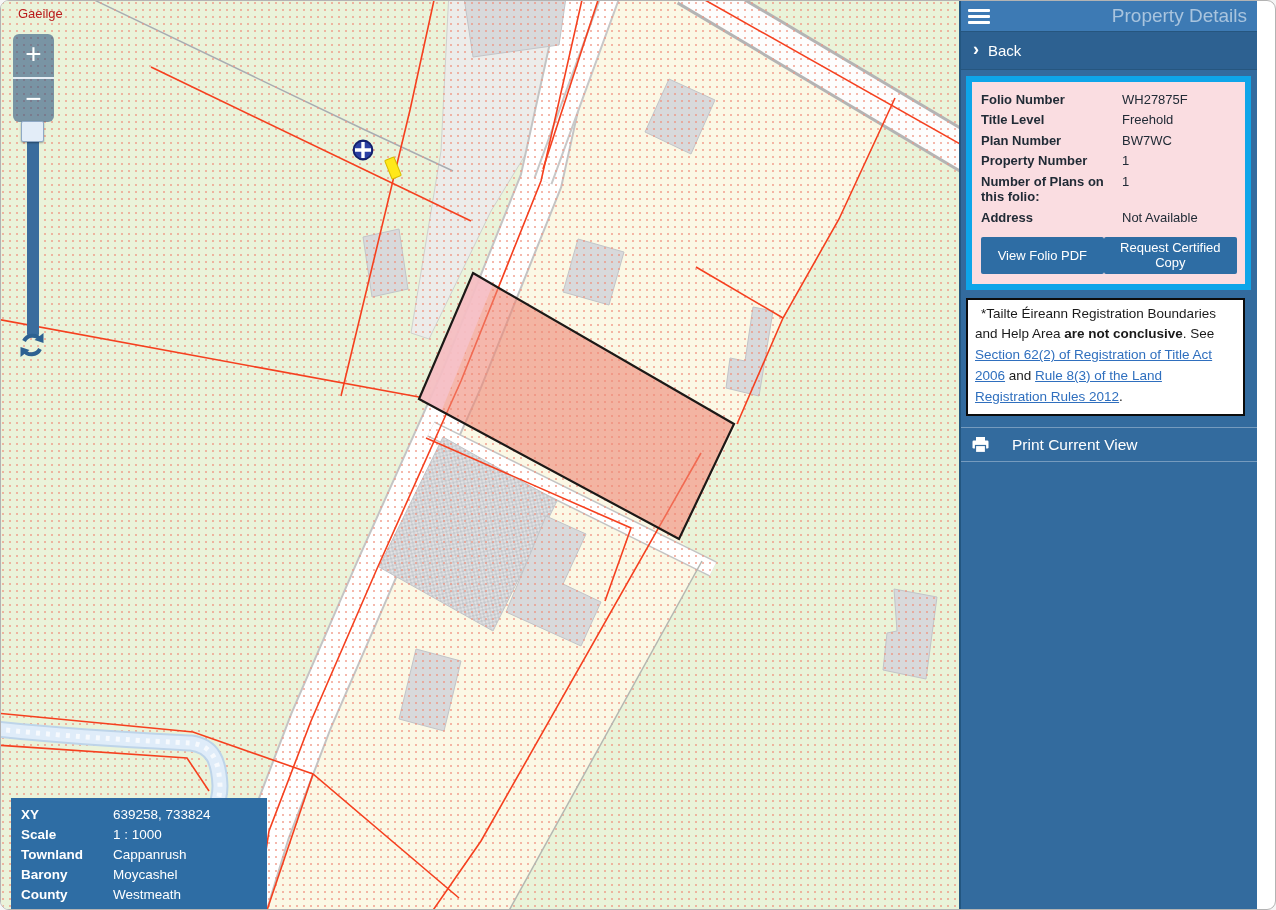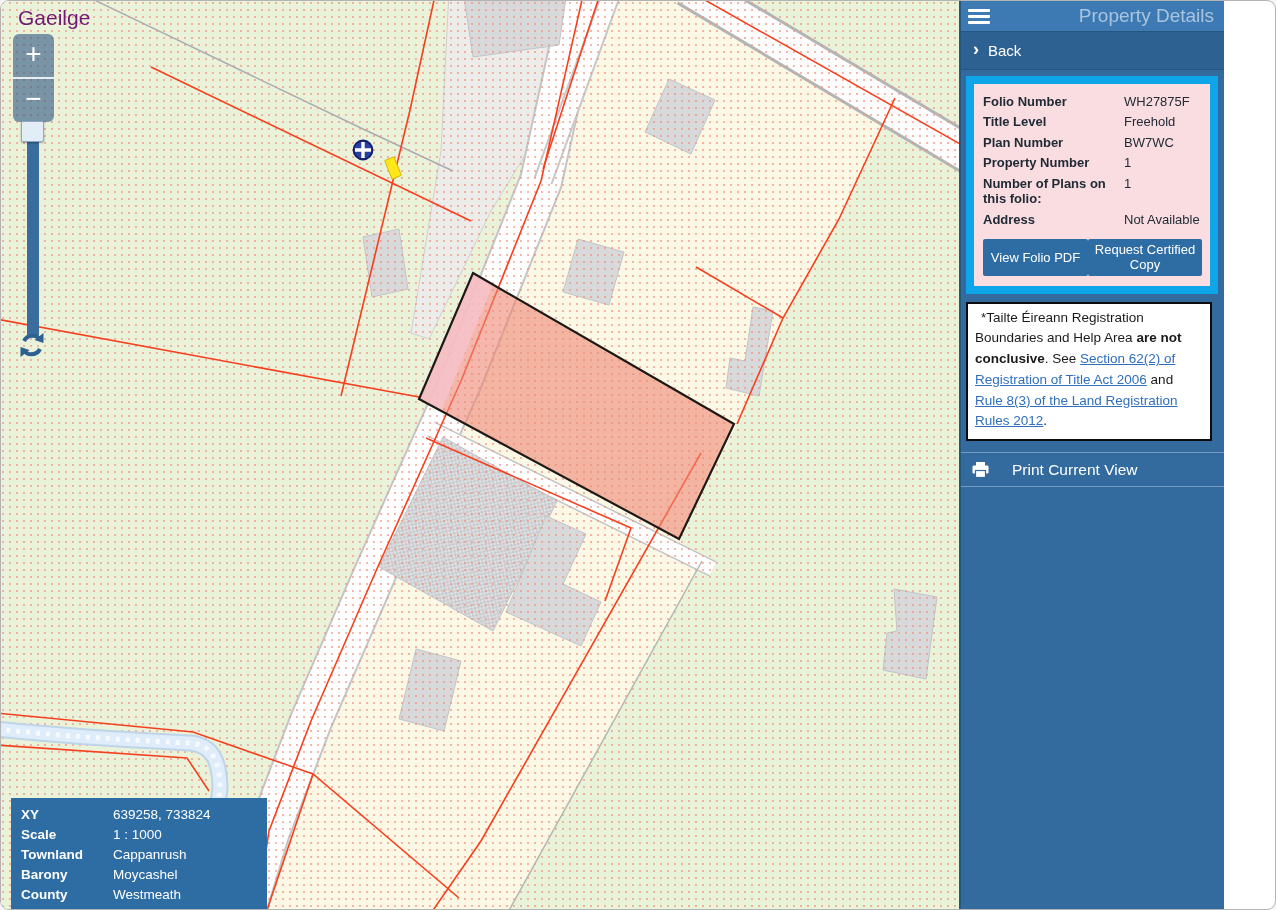--- a/index.html
+++ b/index.html
@@ -1,44 +1,44 @@
 <!DOCTYPE html>
 <html><head>
 <meta charset="utf-8">
 <style>
   html,body{margin:0;padding:0;background:#f5f5f5;font-family:"Liberation Sans",sans-serif;}
   .app{position:relative;width:1276px;height:910px;box-sizing:border-box;border:1px solid #b3b3b3;
        border-radius:9px;overflow:hidden;background:#fff;}
   
   .map-area{position:absolute;left:0;top:0;width:958px;height:910px;overflow:hidden;background:#eaf3da;}
   .map-area svg.basemap{position:absolute;left:0;top:0;}
-  .lang-link{position:absolute;left:17px;top:5px;font-size:21px;color:#701a75;cursor:pointer;z-index:5;}
+  .lang-link{position:absolute;left:17px;top:5px;font-size:13px;color:#b91c1c;cursor:pointer;z-index:5;}
   .zoomctl{position:absolute;left:12px;top:33px;width:41px;border-radius:6px;overflow:hidden;z-index:5;}
   .zoomctl .zbtn{width:41px;height:43px;background:rgba(52,88,130,0.62);color:#fff;font-size:28px;
        line-height:40px;text-align:center;cursor:pointer;user-select:none;}
   .zoomctl .zbtn:first-child{border-bottom:2px solid #e8eef5;}
   .slider-track{position:absolute;left:26px;top:127px;width:12px;height:208px;background:#3a6c9d;border-radius:2px;z-index:4;}
   .slider-thumb{position:absolute;left:20px;top:120px;width:21px;height:19px;background:#e3edf8;
        border:1px solid #8fa9c6;border-radius:2px;box-shadow:0 1px 2px rgba(0,0,0,.35);z-index:5;cursor:pointer;}
   .refresh-btn{position:absolute;left:17px;top:330px;width:28px;height:28px;z-index:5;cursor:pointer;}
   .map-infobox{position:absolute;left:10px;top:797px;width:256px;background:#2e6da4;color:#fff;
        padding:7px 0 8px 10px;box-sizing:border-box;z-index:5;}
   .map-infobox .irow{display:grid;grid-template-columns:92px auto;font-size:13.5px;line-height:20px;}
   .map-infobox .ilab{font-weight:700;}
   
-  .panel{position:absolute;left:958px;top:0;width:265px;height:910px;background:#336b9e;
+  .panel{position:absolute;left:958px;top:0;width:298px;height:910px;background:#336b9e;
        border-left:2px solid #235680;box-sizing:border-box;color:#fff;}
   .panel-header{height:30px;background:#3d7ab4;display:flex;align-items:center;}
   .burger{width:22px;margin-left:7px;cursor:pointer;}
   .burger div{height:3px;background:#fff;border-radius:1px;margin:3px 0;}
   .panel-title{margin-left:auto;padding-right:10px;font-size:19px;color:#a9c4de;}
   .back-row{height:37px;background:#2d6191;border-top:1px solid #26567f;border-bottom:1px solid #26567f;
        display:flex;align-items:center;font-size:15px;cursor:pointer;}
   .back-row .chev{font-size:18px;font-weight:700;margin:0 9px 2px 12px;}
-  .folio-box{margin:6px 6px 0 5px;background:#fadde1;border:8px solid #0ea5e9;padding:7px 8px 10px 9px;color:#212b36;}
+  .folio-box{margin:6px 6px 0 5px;background:#fadde1;border:6px solid #0ea5e9;padding:7px 8px 10px 9px;color:#212b36;}
   .frow{display:grid;grid-template-columns:141px 1fr;font-size:13px;line-height:15.5px;padding:2.5px 0;}
   .flab{font-weight:700;}
   .fbtns{display:flex;justify-content:space-between;margin-top:9px;border-radius:10px;}
   .fbtn{height:37px;background:#2e6da4;color:#fff;border:none;border-radius:2px;font-size:13px;
        font-family:"Liberation Sans",sans-serif;cursor:pointer;}
   .fbtn.b1{width:126px;}
   .fbtn.b2{width:137px;}
   .disclaimer{margin:8px 12px 0 5px;background:#fff;border:2px solid #0c0c0c;padding:4px 7px 7px;
        font-size:13.5px;line-height:1.54;color:#1a1a1a;text-indent:6px;}
   .disclaimer a{color:#2f6fbe;text-decoration:underline;cursor:pointer;}

